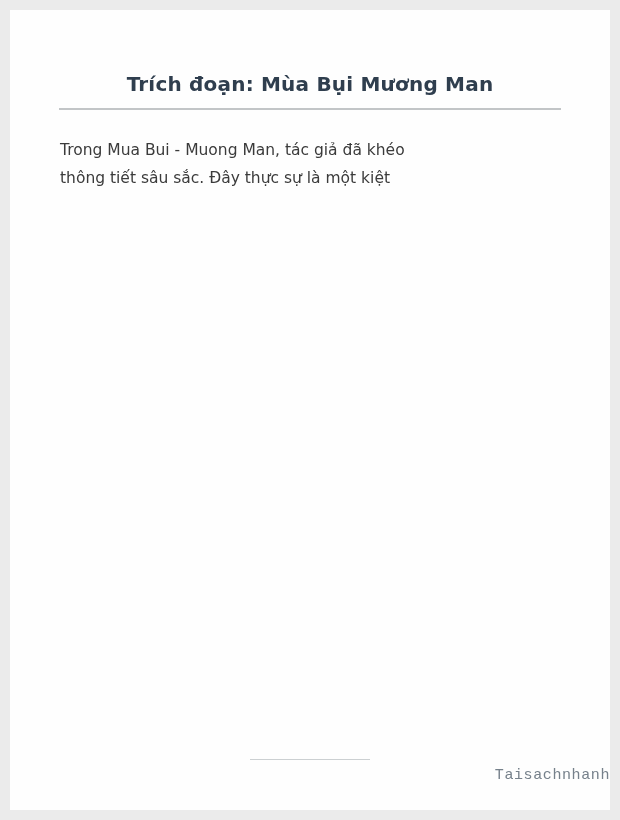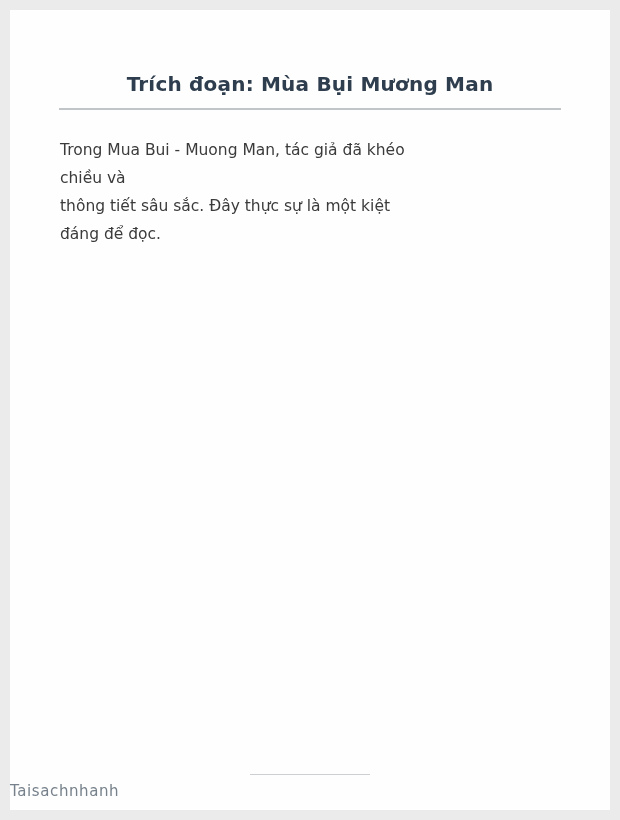--- a/index.html
+++ b/index.html
@@ -40,22 +40,23 @@
   .body-text {
     margin: 26px 48px 16px 50px;
     font-size: 15.5px;
     color: #3b3b3b;
   }
   .body-line {
     line-height: 28px;
   }
   .page-footer {
     margin-top: auto;
-    margin-bottom: 10px;
-    text-align: left;
+    margin-bottom: 26px;
+    text-align: right;
+    font-family: Liberation Mono, monospace;
   }
   .footer-divider {
     width: 120px;
     margin: 0 auto 7px;
     border: none;
     border-top: 1px solid #ccd0d2;
   }
   .footer-brand {
     font-size: 15px;
     color: #76818b;
@@ -66,23 +67,21 @@
 <body>
 
 <div class="page-card">
 
   <h1 class="page-title">Trích đoạn: Mùa Bụi Mương Man</h1>
 
   <hr class="title-divider">
 
   <div class="body-text">
     <div class="body-line">Trong Mua Bui - Muong Man, tác giả đã khéo</div>
-    <div class="body-line">chiều và</div>
     <div class="body-line">thông tiết sâu sắc. Đây thực sự là một kiệt</div>
-    <div class="body-line">đáng để đọc.</div>
   </div>
 
   <div class="page-footer">
     <hr class="footer-divider">
     <div class="footer-brand">Taisachnhanh</div>
   </div>
 
 </div>
 
 </body></html>

